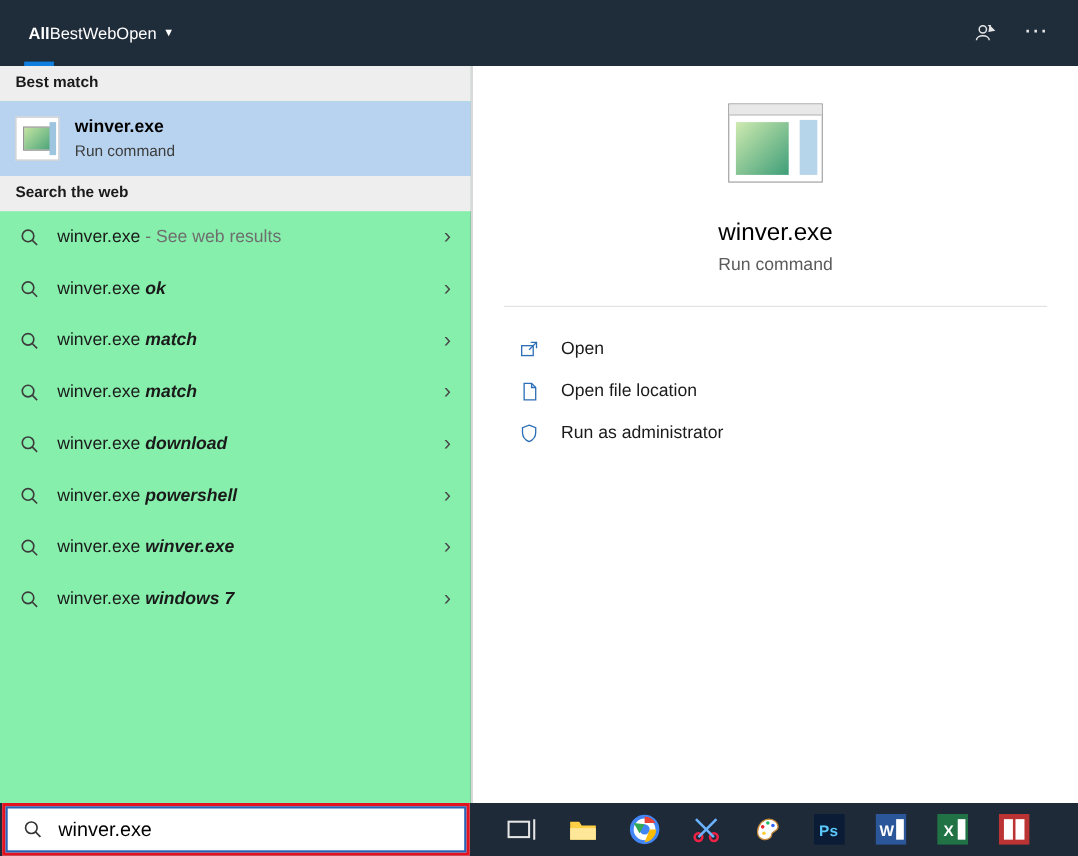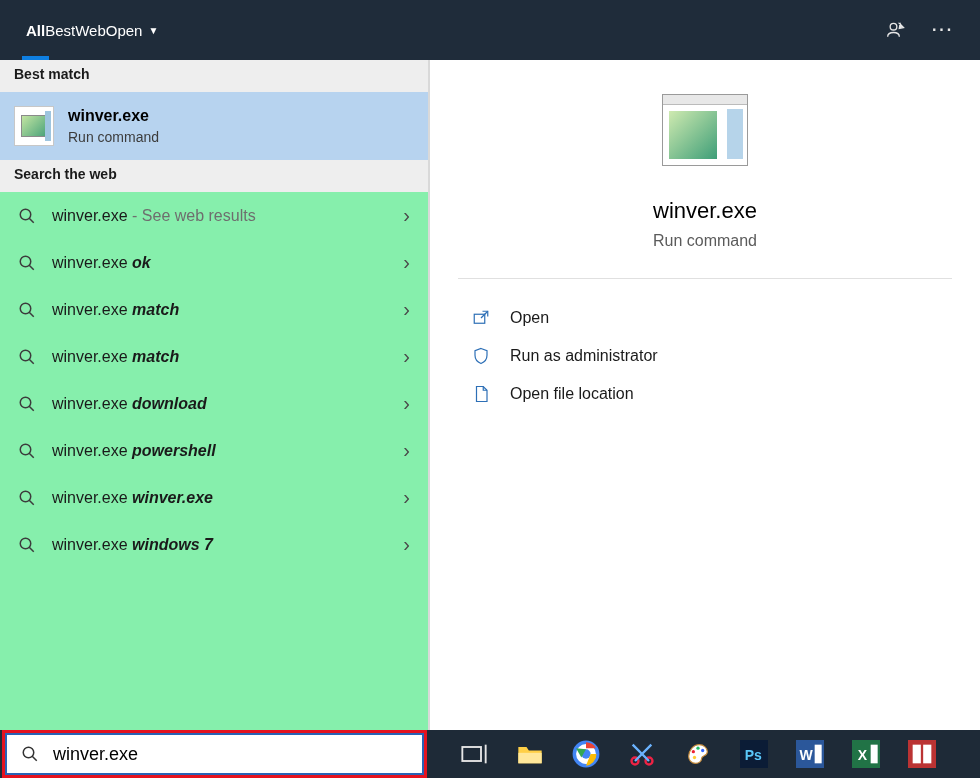--- a/index.html
+++ b/index.html
@@ -269,30 +269,30 @@
       <div class="action">
         <svg viewBox="0 0 24 24">
             <rect x="3" y="7" width="14" height="12"></rect>
             <path d="M14 3h7v7"></path>
             <path d="M21 3l-9 9"></path>
           </svg>
         <span>Open</span>
       </div>
       <div class="action">
         <svg viewBox="0 0 24 24">
-            <path d="M12 2l8 3v6c0 5-3 9-8 11-5-2-8-6-8-11V5l8-3z"></path>
-          </svg>
-        <span>Run as administrator</span>
+            <path d="M6 2h9l5 5v15H6z"></path>
+            <path d="M15 2v5h5"></path>
+          </svg>
+        <span>Open file location</span>
       </div>
       <div class="action">
         <svg viewBox="0 0 24 24">
-            <path d="M6 2h9l5 5v15H6z"></path>
-            <path d="M15 2v5h5"></path>
-          </svg>
-        <span>Open file location</span>
+            <path d="M12 2l8 3v6c0 5-3 9-8 11-5-2-8-6-8-11V5l8-3z"></path>
+          </svg>
+        <span>Run as administrator</span>
       </div>
     </div>
   </div>
 </div>
 
 <div class="taskbar">
   <div class="search-wrap">
     <div class="search-inner">
       <svg viewBox="0 0 24 24">
           <circle cx="10" cy="10" r="7"></circle>

